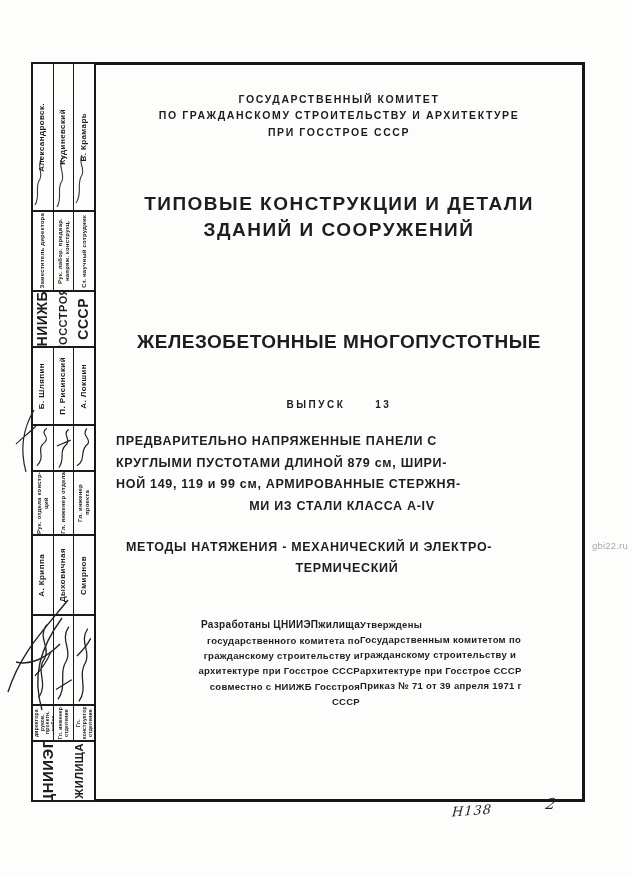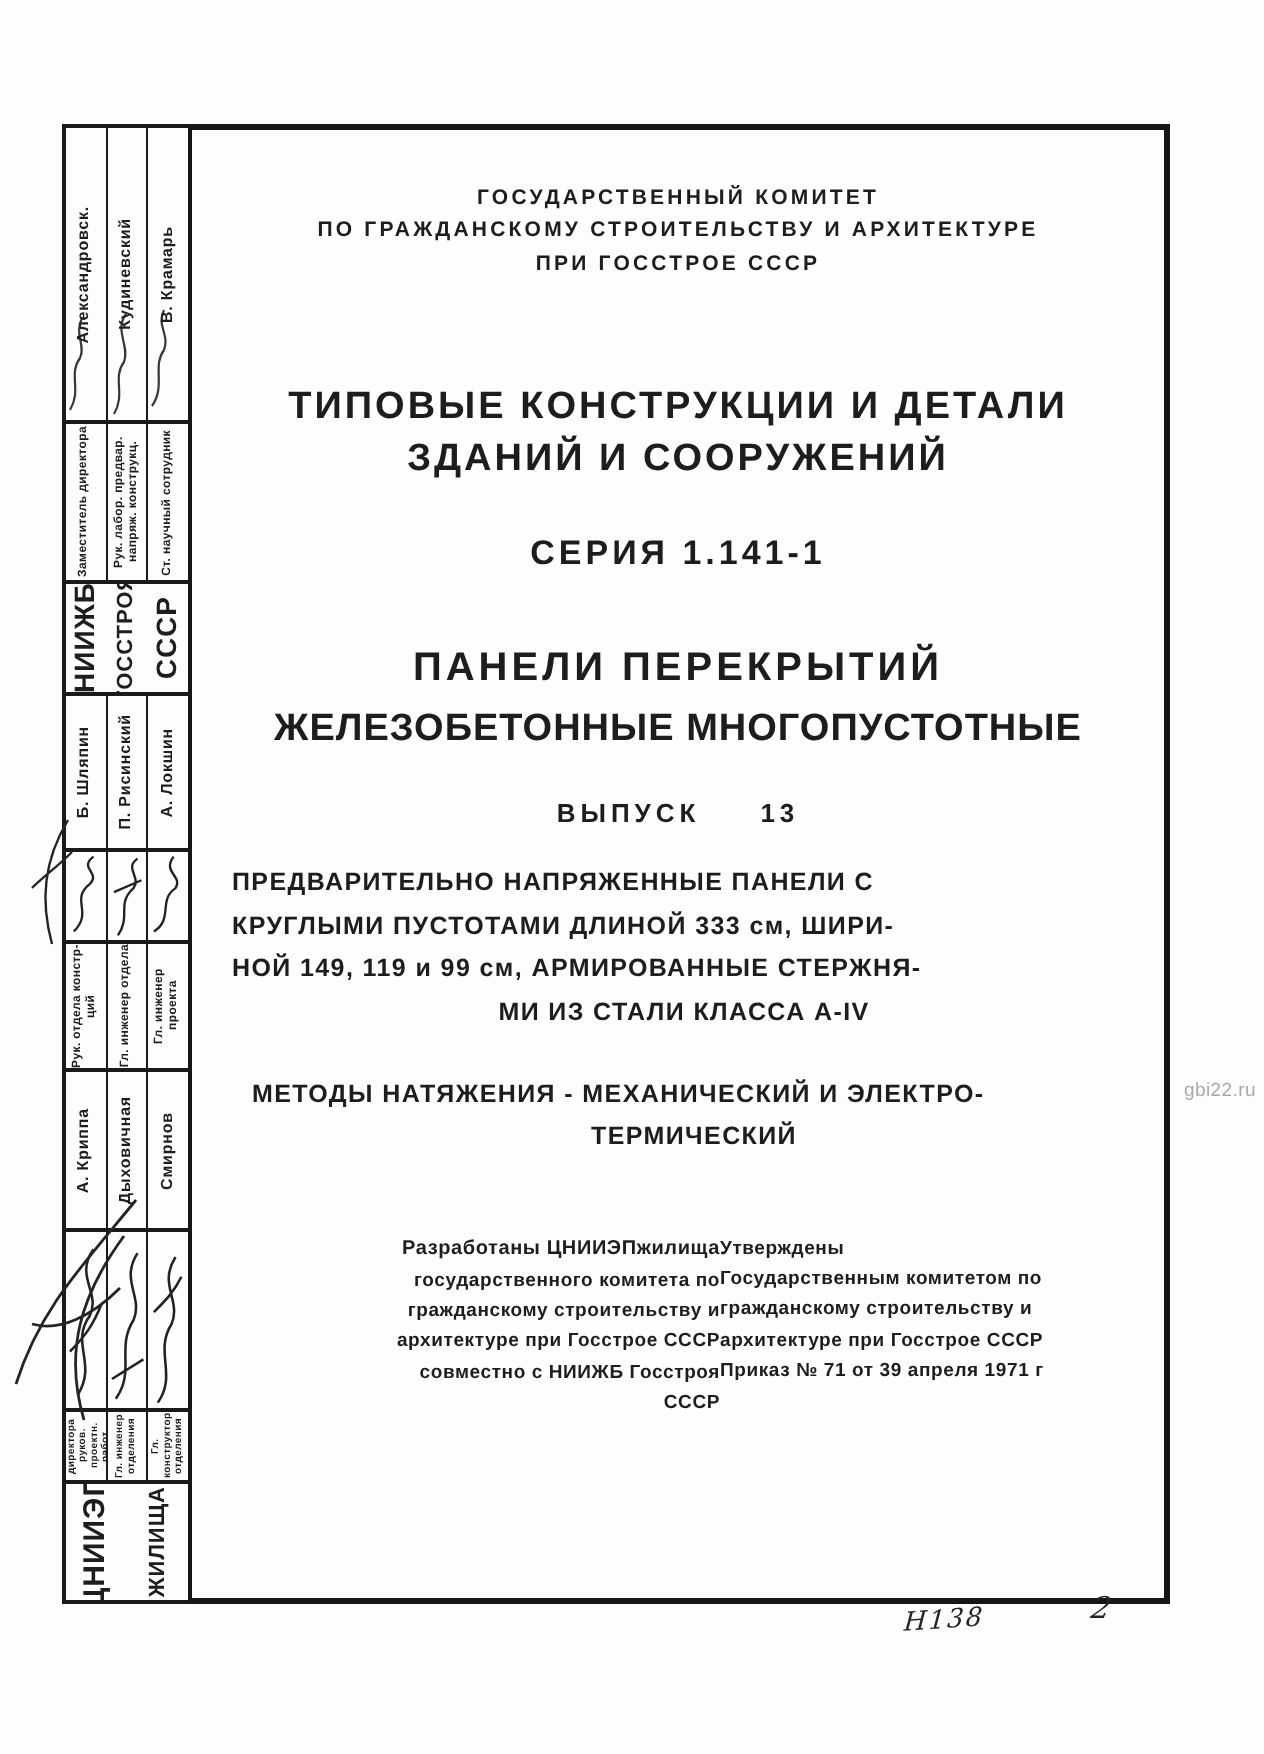--- a/index.html
+++ b/index.html
@@ -34,21 +34,21 @@
     border:3px solid #161616;border-left-width:2px;box-sizing:border-box;
   }
   .abs{position:absolute;left:0;right:0;}
   .ctr{text-align:center;}
   #org-header{top:26px;font-size:10.5px;font-weight:700;letter-spacing:1.6px;line-height:1.55;}
   #doc-title{top:126px;font-size:19px;font-weight:700;letter-spacing:1.5px;line-height:1.35;}
   #series{top:202px;font-size:17px;font-weight:700;letter-spacing:2px;}
   #subject{top:258px;font-weight:700;}
   #subject .l1{font-size:20px;letter-spacing:2px;}
   #subject .l2{font-size:19px;letter-spacing:.5px;margin-top:8px;}
-  #issue{top:334px;font-size:13px;font-weight:700;letter-spacing:2.5px;}
+  #issue{top:334px;font-size:10px;font-weight:700;letter-spacing:2.5px;}
   #issue .num{margin-left:30px;}
   #descr{top:366px;left:20px;right:14px;font-size:12.5px;font-weight:700;letter-spacing:.7px;line-height:1.72;text-align:left;}
   #descr .lastline{text-align:center;}
   #methods{top:472px;left:30px;right:14px;font-size:12.5px;font-weight:700;letter-spacing:.7px;line-height:1.7;text-align:left;}
   #methods .lastline{text-align:center;}
   #developed{position:absolute;top:552px;left:36px;width:228px;font-size:9.5px;font-weight:700;letter-spacing:.3px;line-height:1.6;text-align:right;}
   #approved{position:absolute;top:552px;left:264px;width:218px;font-size:9.5px;font-weight:700;letter-spacing:.3px;line-height:1.6;}
   #developed .first{font-size:10px;}
   
   #watermark{position:absolute;left:592px;top:540px;font-size:9.5px;color:#a9a9a9;letter-spacing:.2px;}
@@ -216,34 +216,32 @@
       <div>ГОСУДАРСТВЕННЫЙ  КОМИТЕТ</div>
       <div>ПО ГРАЖДАНСКОМУ СТРОИТЕЛЬСТВУ И АРХИТЕКТУРЕ</div>
       <div>ПРИ  ГОССТРОЕ  СССР</div>
     </div>
 
     <div id="doc-title" class="abs ctr">
       <div>ТИПОВЫЕ КОНСТРУКЦИИ И ДЕТАЛИ</div>
       <div>ЗДАНИЙ И СООРУЖЕНИЙ</div>
     </div>
 
-    <div id="series" class="abs ctr">СЕРИЯ 1.141-1</div>
 
     <div id="subject" class="abs ctr">
-      <div class="l1">ПАНЕЛИ  ПЕРЕКРЫТИЙ</div>
       <div class="l2">ЖЕЛЕЗОБЕТОННЫЕ МНОГОПУСТОТНЫЕ</div>
     </div>
 
     <div id="issue" class="abs ctr">
       <span>ВЫПУСК</span><span class="num">13</span>
     </div>
 
     <div id="descr" class="abs">
       <div>ПРЕДВАРИТЕЛЬНО НАПРЯЖЕННЫЕ ПАНЕЛИ  С</div>
-      <div>КРУГЛЫМИ ПУСТОТАМИ ДЛИНОЙ 333 см, ШИРИ-</div>
+      <div>КРУГЛЫМИ ПУСТОТАМИ ДЛИНОЙ 879 см, ШИРИ-</div>
       <div>НОЙ 149, 119 и 99 см, АРМИРОВАННЫЕ СТЕРЖНЯ-</div>
       <div class="lastline">МИ ИЗ СТАЛИ КЛАССА А-IV</div>
     </div>
 
     <div id="methods" class="abs">
       <div>МЕТОДЫ НАТЯЖЕНИЯ - МЕХАНИЧЕСКИЙ И ЭЛЕКТРО-</div>
       <div class="lastline">ТЕРМИЧЕСКИЙ</div>
     </div>
 
     <div id="developed">

